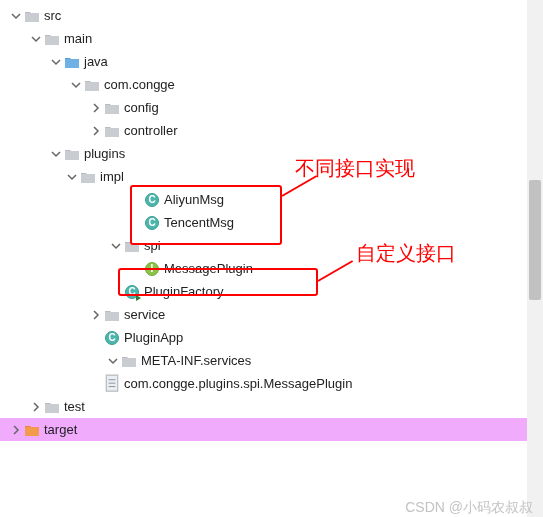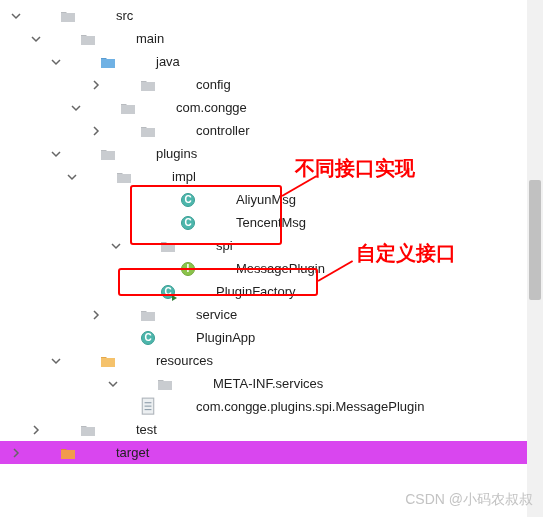--- a/index.html
+++ b/index.html
@@ -12,23 +12,22 @@
       position: relative;
       overflow: hidden;
     }
     .tree { padding: 4px 0; position: relative; }
     .row {
       display: flex;
       align-items: center;
       height: 23px;
       white-space: nowrap;
       position: relative;
-      gap: 36px;
-    }
-    .row.target-highlight { background: #d946ef; }
+    }
+    .row.target-highlight { background: #f0abfc; }
     .arrow {
       width: 16px;
       height: 16px;
       display: inline-flex;
       align-items: center;
       justify-content: center;
       cursor: pointer;
       flex-shrink: 0;
     }
     .arrow svg { width: 10px; height: 10px; }
@@ -54,38 +53,38 @@
     .class-icon { background: #4db6ac; border-radius: 50%; width:14px; height:14px; color:#fff; font-size:10px; font-weight:bold; display:flex; align-items:center; justify-content:center; line-height:1; border:1px solid #3a9e94;}
     .interface-icon { background: #8bc34a; border-radius: 50%; width:14px; height:14px; color:#fff; font-size:10px; font-weight:bold; display:flex; align-items:center; justify-content:center; line-height:1; border:1px solid #75a83d;}
     .class-run { background: #4db6ac; border-radius: 50%; width:14px; height:14px; color:#fff; font-size:10px; font-weight:bold; display:flex; align-items:center; justify-content:center; line-height:1; border:1px solid #3a9e94; position:relative;}
     .class-run::after{ content:''; position:absolute; right:-3px; bottom:-3px; width:0;height:0; border-top:3px solid transparent; border-bottom:3px solid transparent; border-left:5px solid #2e7d32;}
     .file-icon svg rect { fill:#eceff1; stroke:#b0b6bc; stroke-width:1;}
     .file-icon svg line { stroke:#90a0ac; stroke-width:1;}
     .callout {
       position: absolute;
       color: #ff0000;
       font-size: 20px;
-      font-weight: 700;
+      font-weight: 400;
       pointer-events: none;
     }
     .redbox {
       position: absolute;
       border: 2px solid #ff0000;
       border-radius: 3px;
       pointer-events: none;
     }
     .redline {
       position: absolute;
       background: #ff0000;
       pointer-events: none;
     }
     .watermark {
       position: absolute;
       right: 10px;
-      bottom: 8px;
+      bottom: 0;
       color: #c3c3c3;
       font-size: 14px;
       pointer-events: none;
     }
     .scrollbar { position:absolute; right:0; top:0; width:16px; height:100%; background:#f1f1f1;}
     .scrollhandle{ position:absolute; left:2px; width:12px; top:180px; height:120px; background:#c1c1c1; border-radius:2px;}
   </style>
 </head>
 <body>
 
@@ -129,50 +128,50 @@
       </span>
     <span class="icon folder-blue">
         <svg viewBox="0 0 16 14">
           <path class="ftab" d="M1 3h5l1 1h-6z"></path>
           <path class="fbody" d="M1 4h14v9h-14z"></path>
         </svg>
       </span>
     <span class="label">java</span>
   </div>
 
+  <div class="row" style="padding-left:68px">
+    <span class="arrow">
+        <svg viewBox="0 0 10 10">
+          <path d="M1 3 L5 7 L9 3" fill="none" stroke="#666" stroke-width="1.5"></path>
+        </svg>
+      </span>
+    <span class="icon folder-gray">
+        <svg viewBox="0 0 16 14">
+          <path class="ftab" d="M1 3h5l1 1h-6z"></path>
+          <path class="fbody" d="M1 4h14v9h-14z"></path>
+        </svg>
+      </span>
+    <span class="label">com.congge</span>
+  </div>
+
   <div class="row" style="padding-left:88px">
     <span class="arrow">
         <svg viewBox="0 0 10 10">
           <path d="M3 1 L7 5 L3 9" fill="none" stroke="#666" stroke-width="1.5"></path>
         </svg>
       </span>
     <span class="icon folder-gray">
         <svg viewBox="0 0 16 14">
           <path class="ftab" d="M1 3h5l1 1h-6z"></path>
           <path class="fbody" d="M1 4h14v9h-14z"></path>
         </svg>
       </span>
     <span class="label">config</span>
   </div>
 
-  <div class="row" style="padding-left:68px">
-    <span class="arrow">
-        <svg viewBox="0 0 10 10">
-          <path d="M1 3 L5 7 L9 3" fill="none" stroke="#666" stroke-width="1.5"></path>
-        </svg>
-      </span>
-    <span class="icon folder-gray">
-        <svg viewBox="0 0 16 14">
-          <path class="ftab" d="M1 3h5l1 1h-6z"></path>
-          <path class="fbody" d="M1 4h14v9h-14z"></path>
-        </svg>
-      </span>
-    <span class="label">com.congge</span>
-  </div>
-
   <div class="row" style="padding-left:88px">
     <span class="arrow">
         <svg viewBox="0 0 10 10">
           <path d="M3 1 L7 5 L3 9" fill="none" stroke="#666" stroke-width="1.5"></path>
         </svg>
       </span>
     <span class="icon folder-gray">
         <svg viewBox="0 0 16 14">
           <path class="ftab" d="M1 3h5l1 1h-6z"></path>
           <path class="fbody" d="M1 4h14v9h-14z"></path>
@@ -274,34 +273,20 @@
   </div>
 
   <div class="row" style="padding-left:88px">
     <span class="arrow blank"></span>
     <span class="icon">
         <span class="class-icon">C</span>
       </span>
     <span class="label">PluginApp</span>
   </div>
 
-  <div class="row" style="padding-left:48px">
-    <span class="arrow">
-        <svg viewBox="0 0 10 10">
-          <path d="M1 3 L5 7 L9 3" fill="none" stroke="#666" stroke-width="1.5"></path>
-        </svg>
-      </span>
-    <span class="icon folder-yellow">
-        <svg viewBox="0 0 16 14">
-          <path class="ftab" d="M1 3h5l1 1h-6z"></path>
-          <path class="fbody" d="M1 4h14v9h-14z"></path>
-        </svg>
-      </span>
-    <span class="label">resources</span>
-  </div>
 
   <div class="row" style="padding-left:105px">
     <span class="arrow">
         <svg viewBox="0 0 10 10">
           <path d="M1 3 L5 7 L9 3" fill="none" stroke="#666" stroke-width="1.5"></path>
         </svg>
       </span>
     <span class="icon folder-gray">
         <svg viewBox="0 0 16 14">
           <path class="ftab" d="M1 3h5l1 1h-6z"></path>

